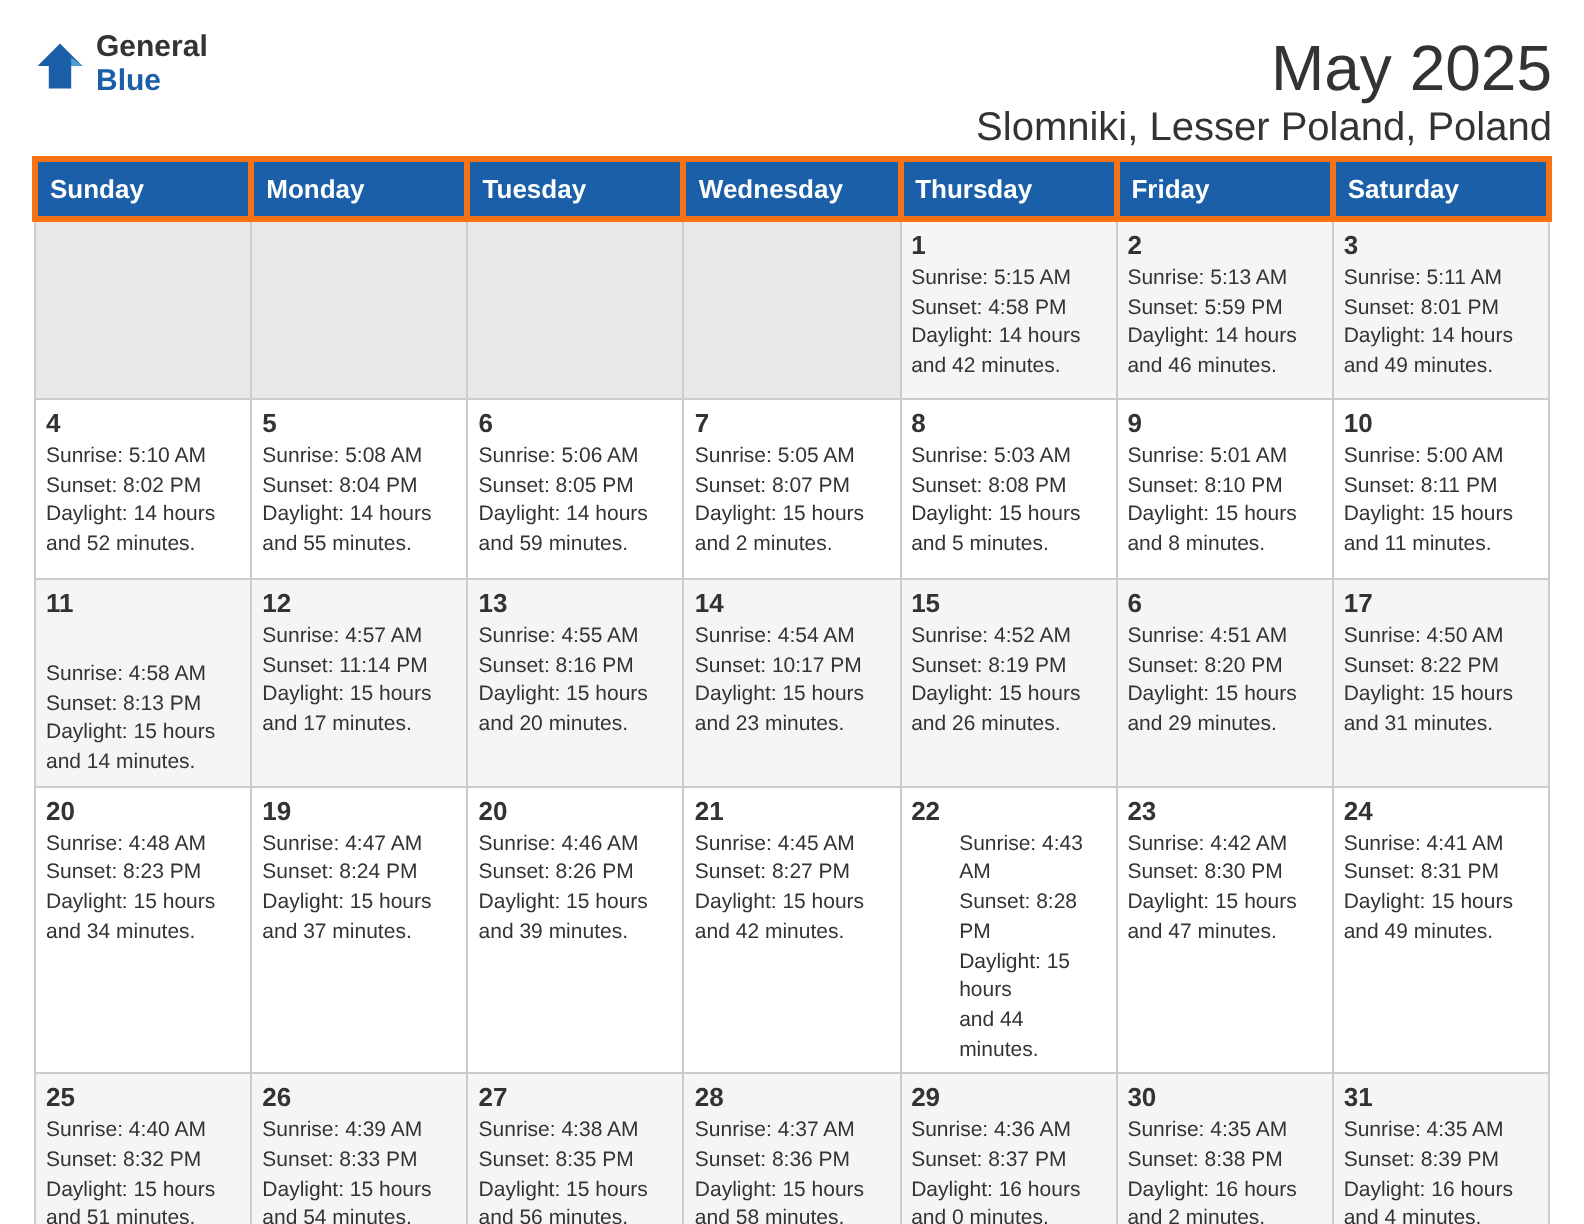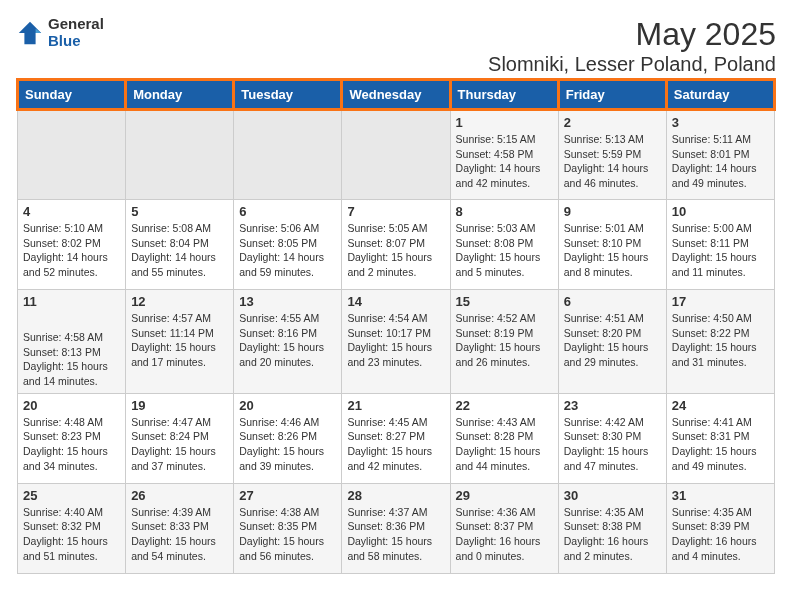--- a/index.html
+++ b/index.html
@@ -278,21 +278,21 @@
         </td>
         <td>
           <div class="day-num">21</div>
           <div class="cell-info" style="white-space: pre-line;">Sunrise: 4:45 AM
 Sunset: 8:27 PM
 Daylight: 15 hours
 and 42 minutes.</div>
         </td>
         <td>
           <div class="day-num">22</div>
-          <div class="cell-info" style="white-space: pre-line;">Sunrise: 4:43 AM
+          <div class="cell-info" style="white-space: pre-line; margin-left: 24px;">Sunrise: 4:43 AM
 Sunset: 8:28 PM
 Daylight: 15 hours
 and 44 minutes.</div>
         </td>
         <td>
           <div class="day-num">23</div>
           <div class="cell-info" style="white-space: pre-line;">Sunrise: 4:42 AM
 Sunset: 8:30 PM
 Daylight: 15 hours
 and 47 minutes.</div>

